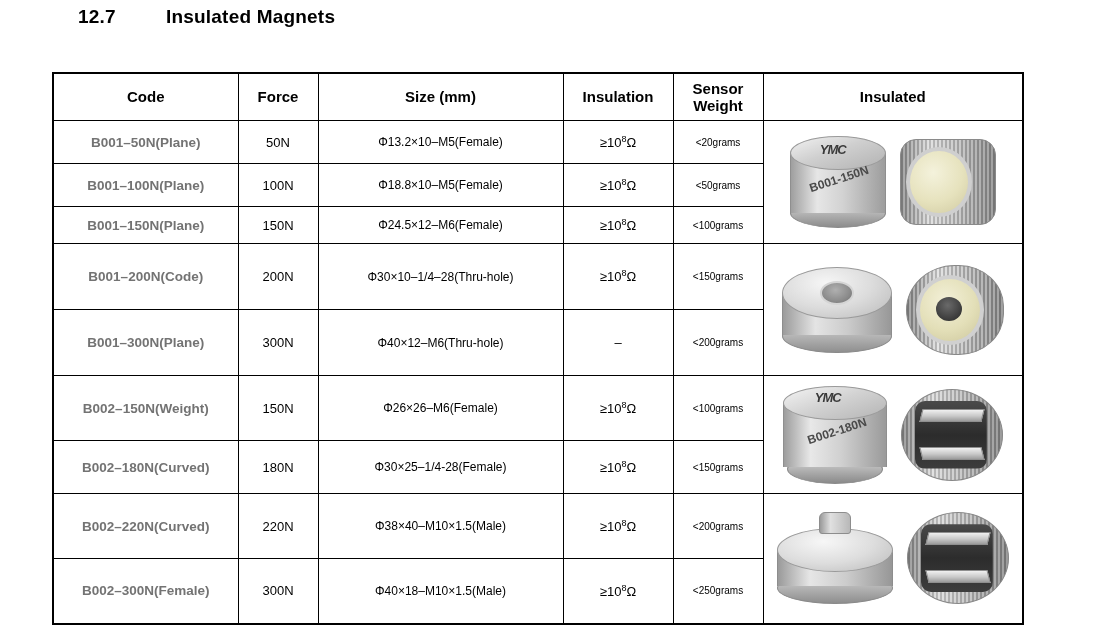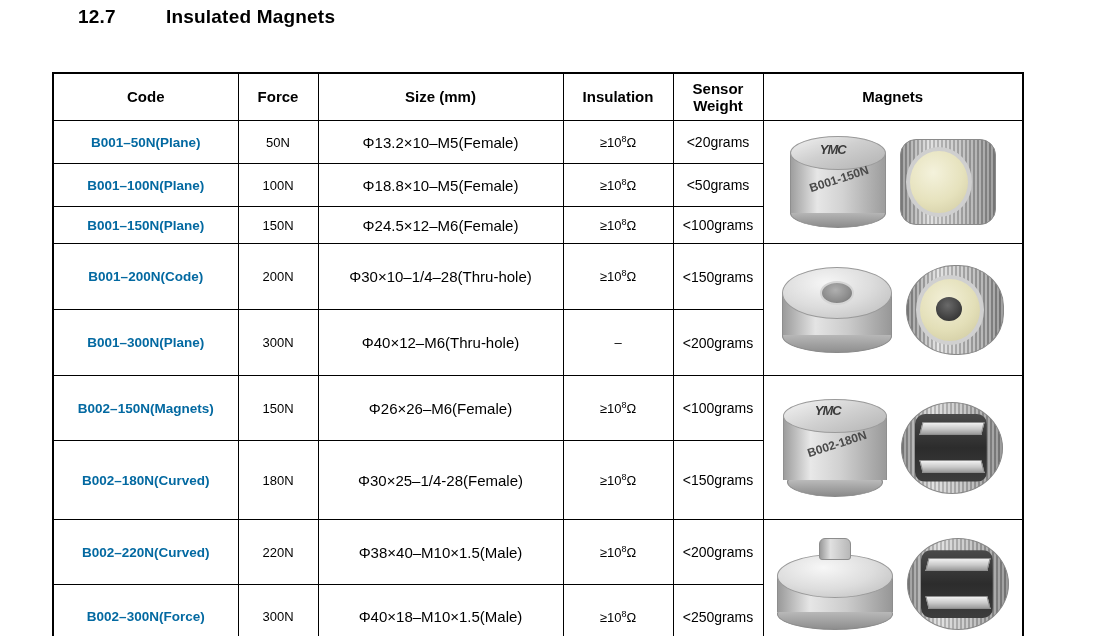--- a/index.html
+++ b/index.html
@@ -52,32 +52,32 @@
   thead th {
     font-size: 15px;
     font-weight: bold;
     height: 46px;
     line-height: 1.15;
   }
   tbody td {
     font-size: 13.5px;
   }
   td.code {
-    color: #0369a1;
+    color: #737373;
     font-weight: bold;
     font-size: 13.5px;
   }
   td.force, td.insul, td.weight {
     font-size: 13px;
   }
   td.size {
-    font-size: 15px;
+    font-size: 12px;
   }
   td.weight {
-    font-size: 14px;
+    font-size: 10px;
   }
   sup {
     font-size: 9px;
     vertical-align: super;
   }
   .pic-cell {
     padding: 0;
     position: relative;
     overflow: hidden;
     background: #ffffff;
@@ -353,21 +353,21 @@
       <col style="width:90px">
       <col style="width:260px">
     </colgroup>
     <thead>
       <tr>
         <th>Code</th>
         <th>Force</th>
         <th>Size (mm)</th>
         <th>Insulation</th>
         <th>Sensor Weight</th>
-        <th>Magnets</th>
+        <th>Insulated</th>
       </tr>
     </thead>
     <tbody>
 
       <tr style="height:43px">
         <td class="code">B001–50N(Plane)</td>
         <td class="force">50N</td>
         <td class="size">Φ13.2×10–M5(Female)</td>
         <td class="insul"><span>≥10</span><sup>8</sup><span>Ω</span></td>
         <td class="weight">&lt;20grams</td>
@@ -429,21 +429,21 @@
 
       <tr style="height:66px">
         <td class="code">B001–300N(Plane)</td>
         <td class="force">300N</td>
         <td class="size">Φ40×12–M6(Thru-hole)</td>
         <td class="insul"><span>–</span><sup></sup><span></span></td>
         <td class="weight">&lt;200grams</td>
       </tr>
 
       <tr style="height:65px">
-        <td class="code">B002–150N(Magnets)</td>
+        <td class="code">B002–150N(Weight)</td>
         <td class="force">150N</td>
         <td class="size">Φ26×26–M6(Female)</td>
         <td class="insul"><span>≥10</span><sup>8</sup><span>Ω</span></td>
         <td class="weight">&lt;100grams</td>
         <td class="pic-cell" rowspan="2">
           <div class="pic-stage">
             <div class="obj curved-cyl">
               <div class="bot"></div>
               <div class="body"></div>
               <div class="top"></div>
@@ -453,21 +453,21 @@
             <div class="obj vee">
               <div class="cap"></div>
               <div class="groove"></div>
               <div class="bar b1"></div>
               <div class="bar b2"></div>
             </div>
           </div>
         </td>
       </tr>
 
-      <tr style="height:79px">
+      <tr style="height:53px">
         <td class="code">B002–180N(Curved)</td>
         <td class="force">180N</td>
         <td class="size">Φ30×25–1/4-28(Female)</td>
         <td class="insul"><span>≥10</span><sup>8</sup><span>Ω</span></td>
         <td class="weight">&lt;150grams</td>
       </tr>
 
       <tr style="height:65px">
         <td class="code">B002–220N(Curved)</td>
         <td class="force">220N</td>
@@ -486,21 +486,21 @@
               <div class="cap"></div>
               <div class="groove"></div>
               <div class="bar b1"></div>
               <div class="bar b2"></div>
             </div>
           </div>
         </td>
       </tr>
 
       <tr style="height:65px">
-        <td class="code">B002–300N(Force)</td>
+        <td class="code">B002–300N(Female)</td>
         <td class="force">300N</td>
         <td class="size">Φ40×18–M10×1.5(Male)</td>
         <td class="insul"><span>≥10</span><sup>8</sup><span>Ω</span></td>
         <td class="weight">&lt;250grams</td>
       </tr>
     </tbody>
   </table>
 
 </div>
 

